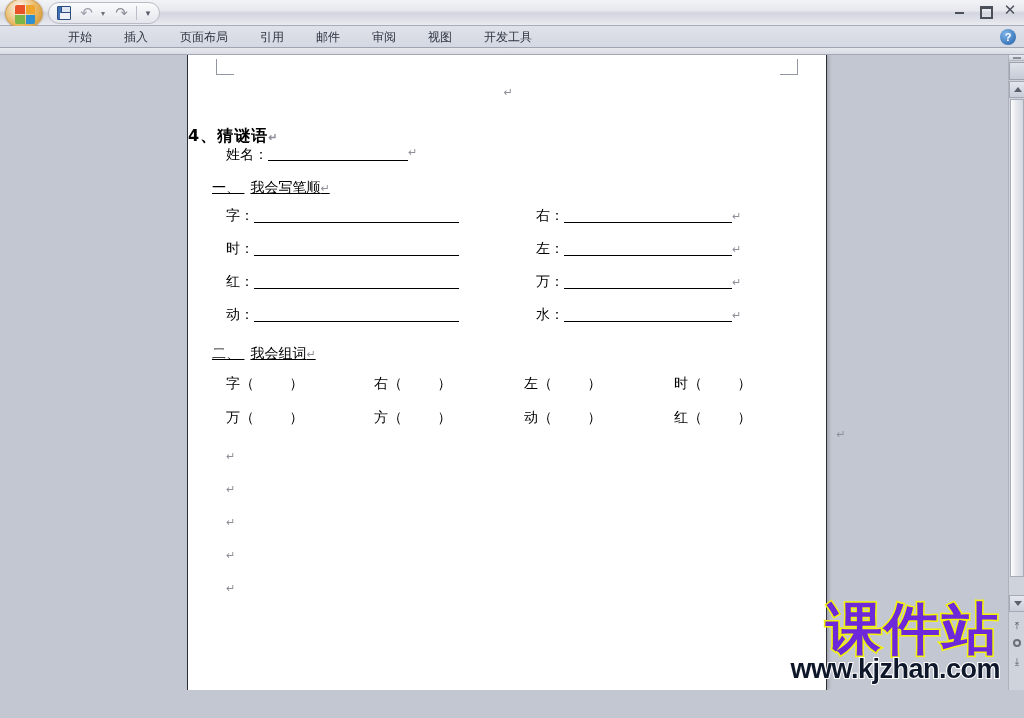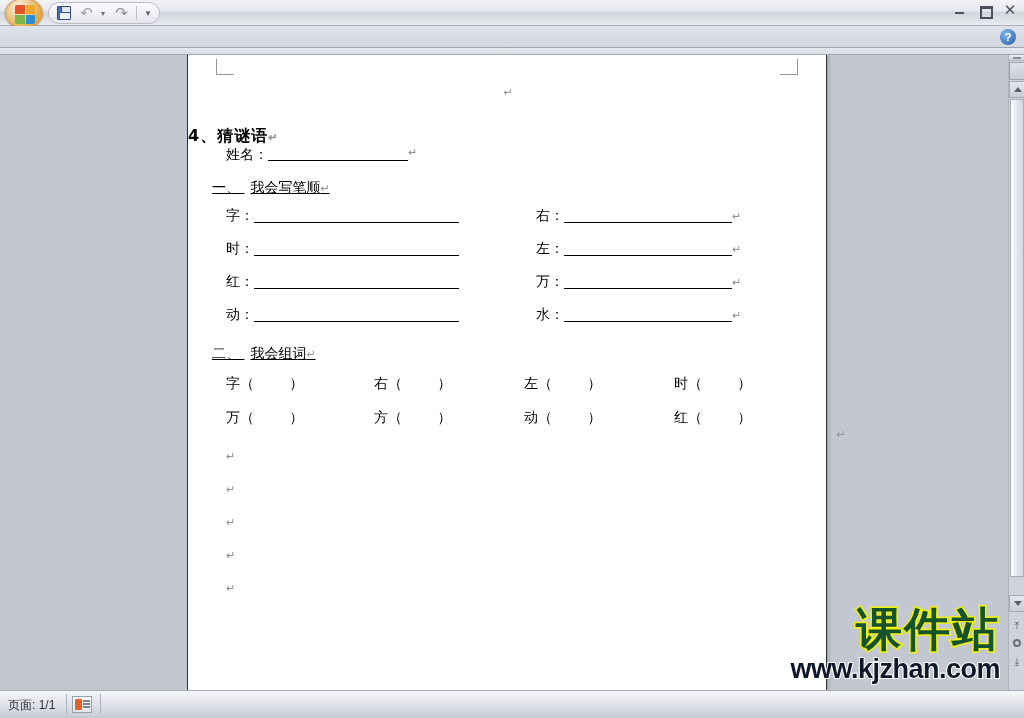--- a/index.html
+++ b/index.html
@@ -136,22 +136,22 @@
   .wgrid { position: absolute; left: 38px; font-size: 14px; }
   .wrow { position: relative; height: 34px; }
   .wcell { position: absolute; font-size: 14px; white-space: pre; }
 
   .empties { position: absolute; left: 38px; top: 390px; }
   .empties div { height: 33px; }
 
   
   .wm { position: absolute; right: 8px; bottom: 6px; text-align: right; pointer-events: none; }
   .wm-cn {
-    font-size: 46px; font-weight: bold; font-family: "DejaVu Sans", sans-serif;
-    color: #14532d; letter-spacing: 2px; line-height: 50px;
+    font-size: 56px; font-weight: bold; font-family: "DejaVu Sans", sans-serif;
+    color: #6d28d9; letter-spacing: 2px; line-height: 50px;
     -webkit-text-stroke: 3px #f2f20a; paint-order: stroke fill; text-align: right;
   }
   .wm-url {
     font-size: 27px; font-weight: bold; font-family: "Liberation Sans", sans-serif;
     color: #0f172a; letter-spacing: -.5px; line-height: 30px;
     -webkit-text-stroke: 2px #ffffff; paint-order: stroke fill;
   }
 
   
   .vscroll { position: absolute; right: 0; top: 55px; width: 16px; height: 635px;
@@ -230,20 +230,30 @@
     </div>
 
     <div class="winbtns">
       <div class="winbtn wb-min"></div>
       <div class="winbtn wb-res"></div>
       <div class="winbtn wb-close">✕</div>
     </div>
   </div>
 
   <div class="tabstrip">
+    <div class="tabs">
+      <div class="tab">开始</div>
+      <div class="tab">插入</div>
+      <div class="tab">页面布局</div>
+      <div class="tab">引用</div>
+      <div class="tab">邮件</div>
+      <div class="tab">审阅</div>
+      <div class="tab">视图</div>
+      <div class="tab">开发工具</div>
+    </div>
     <div class="help-btn">?</div>
   </div>
   <div class="ribbon-body"></div>
 
   <div class="workspace">
     <div class="page">
       <div class="margin-mark mm-tl"></div>
       <div class="margin-mark mm-tr"></div>
 
       <div class="doc">
@@ -364,20 +374,14 @@
     <div class="sb-arrow sb-dn arrow-dn">
       <span class="arrow-gl"></span>
     </div>
     <div class="sb-nav nv1">⤒</div>
     <div class="sb-nav nv2">
       <span class="nv-circ"></span>
     </div>
     <div class="sb-nav nv3">⤓</div>
   </div>
 
-  <div class="statusbar">
-    <div class="sb-text">页面: 1/1</div>
-    <div class="sb-icon"></div>
-    <div class="sb-div" style="left:66px"></div>
-    <div class="sb-div" style="left:100px"></div>
-  </div>
 
 </div>
 
 </body></html>

